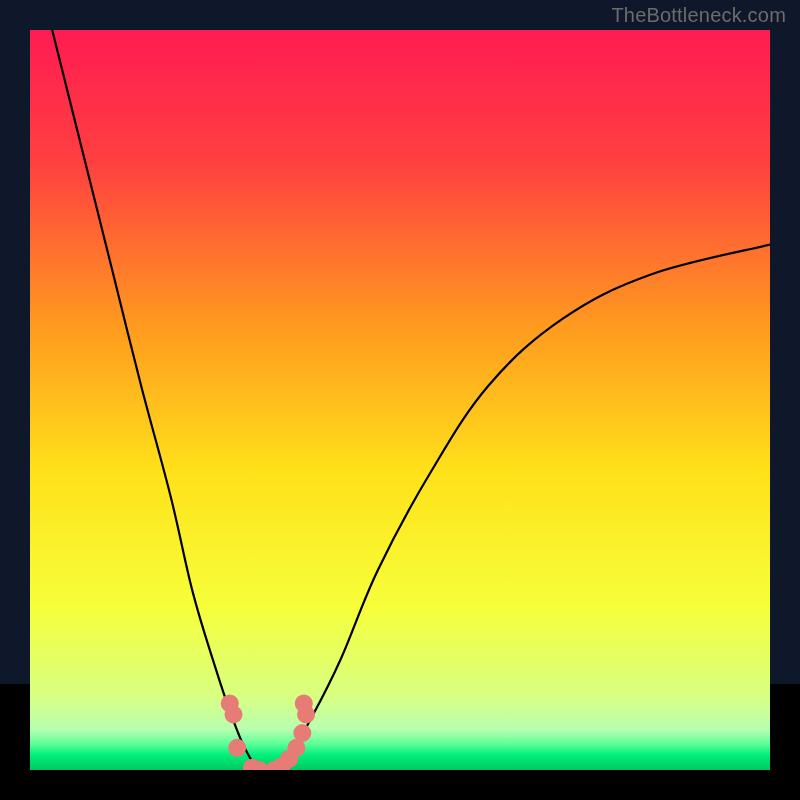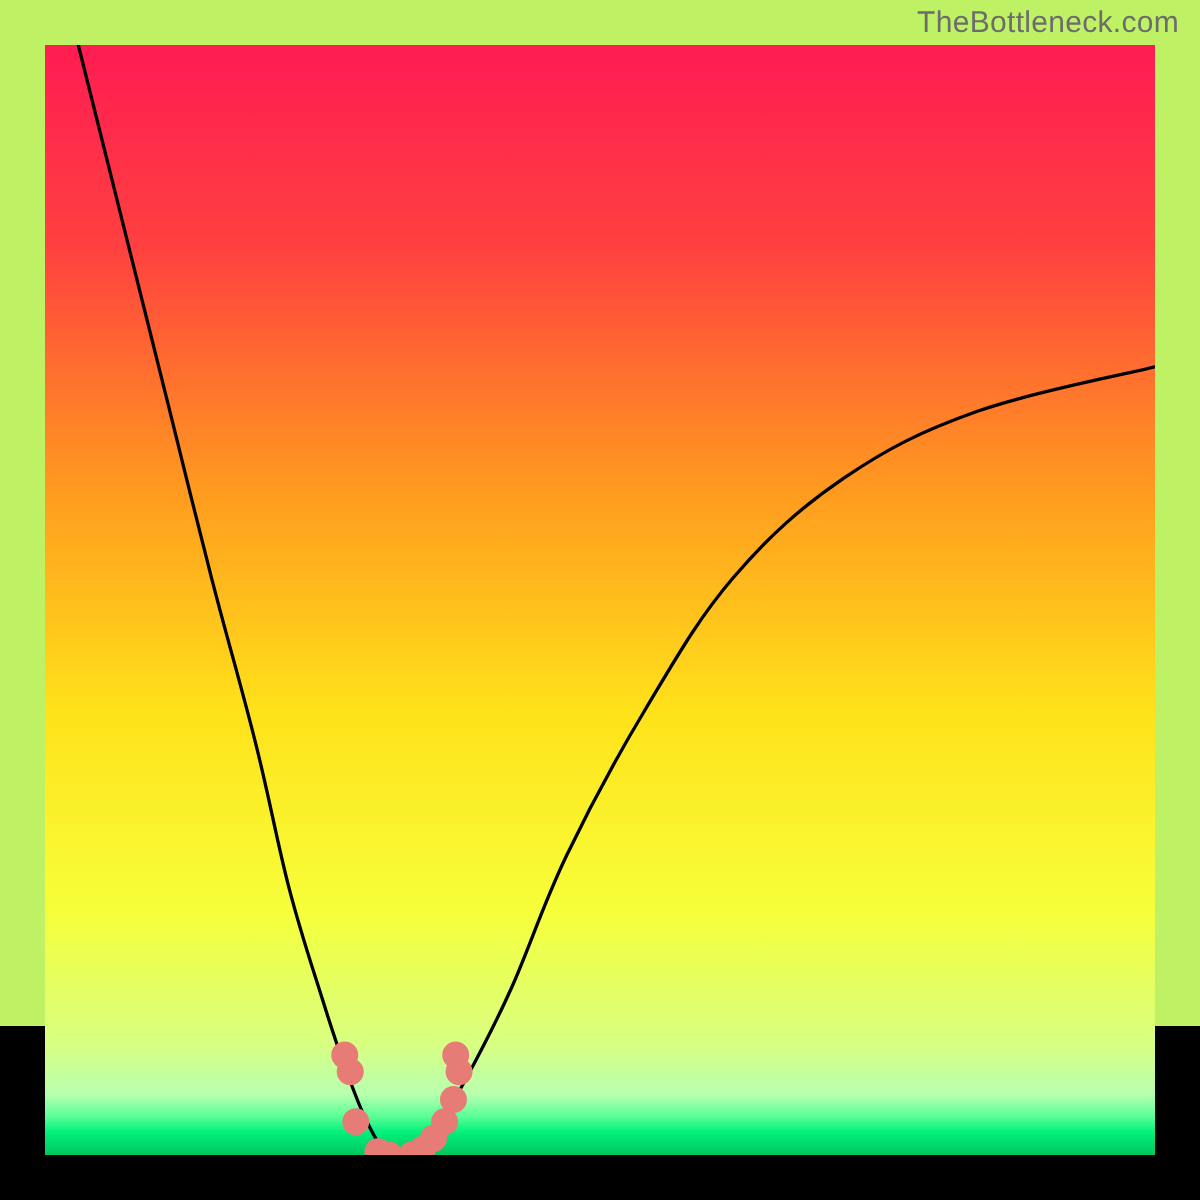--- a/index.html
+++ b/index.html
@@ -8,21 +8,21 @@
     width: 800px;
     height: 800px;
     background: #000;
     overflow: hidden;
     font-family: Arial, Helvetica, sans-serif;
   }
   .frame {
     position: absolute;
     left: 0; top: 0;
     width: 800px; height: 684px;
-    background: #bef264;
+    background: #0f172a;
   }
   .watermark {
     position: absolute;
     top: 4px;
     right: 14px;
     color: #6c6c6c;
     font-size: 20px;
     font-weight: 500;
     letter-spacing: 0.2px;
   }

